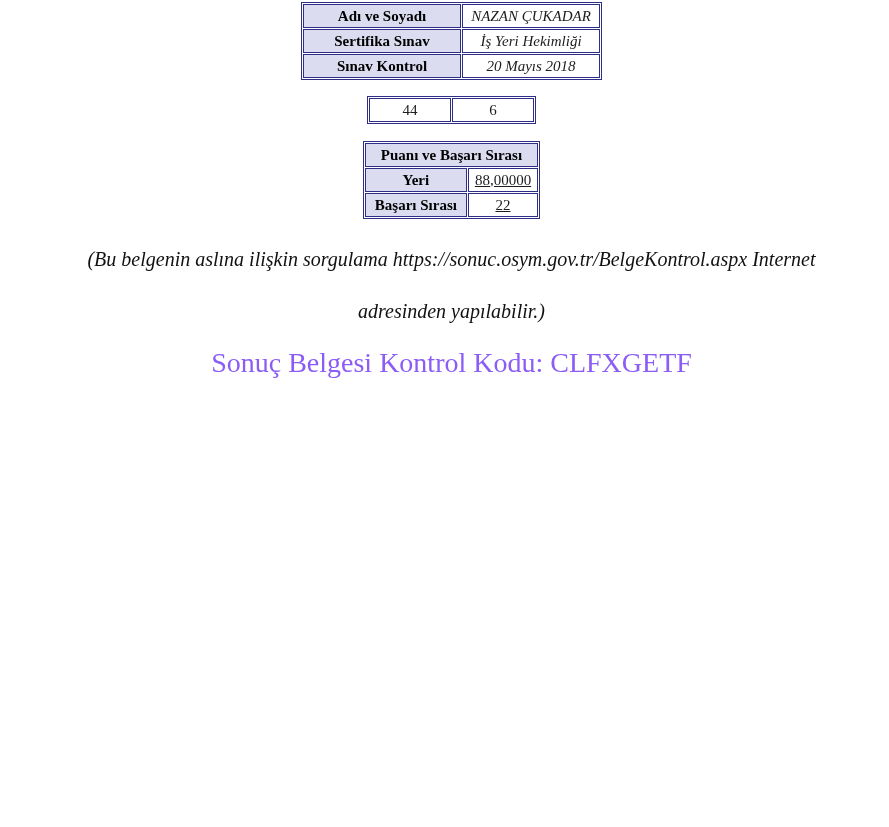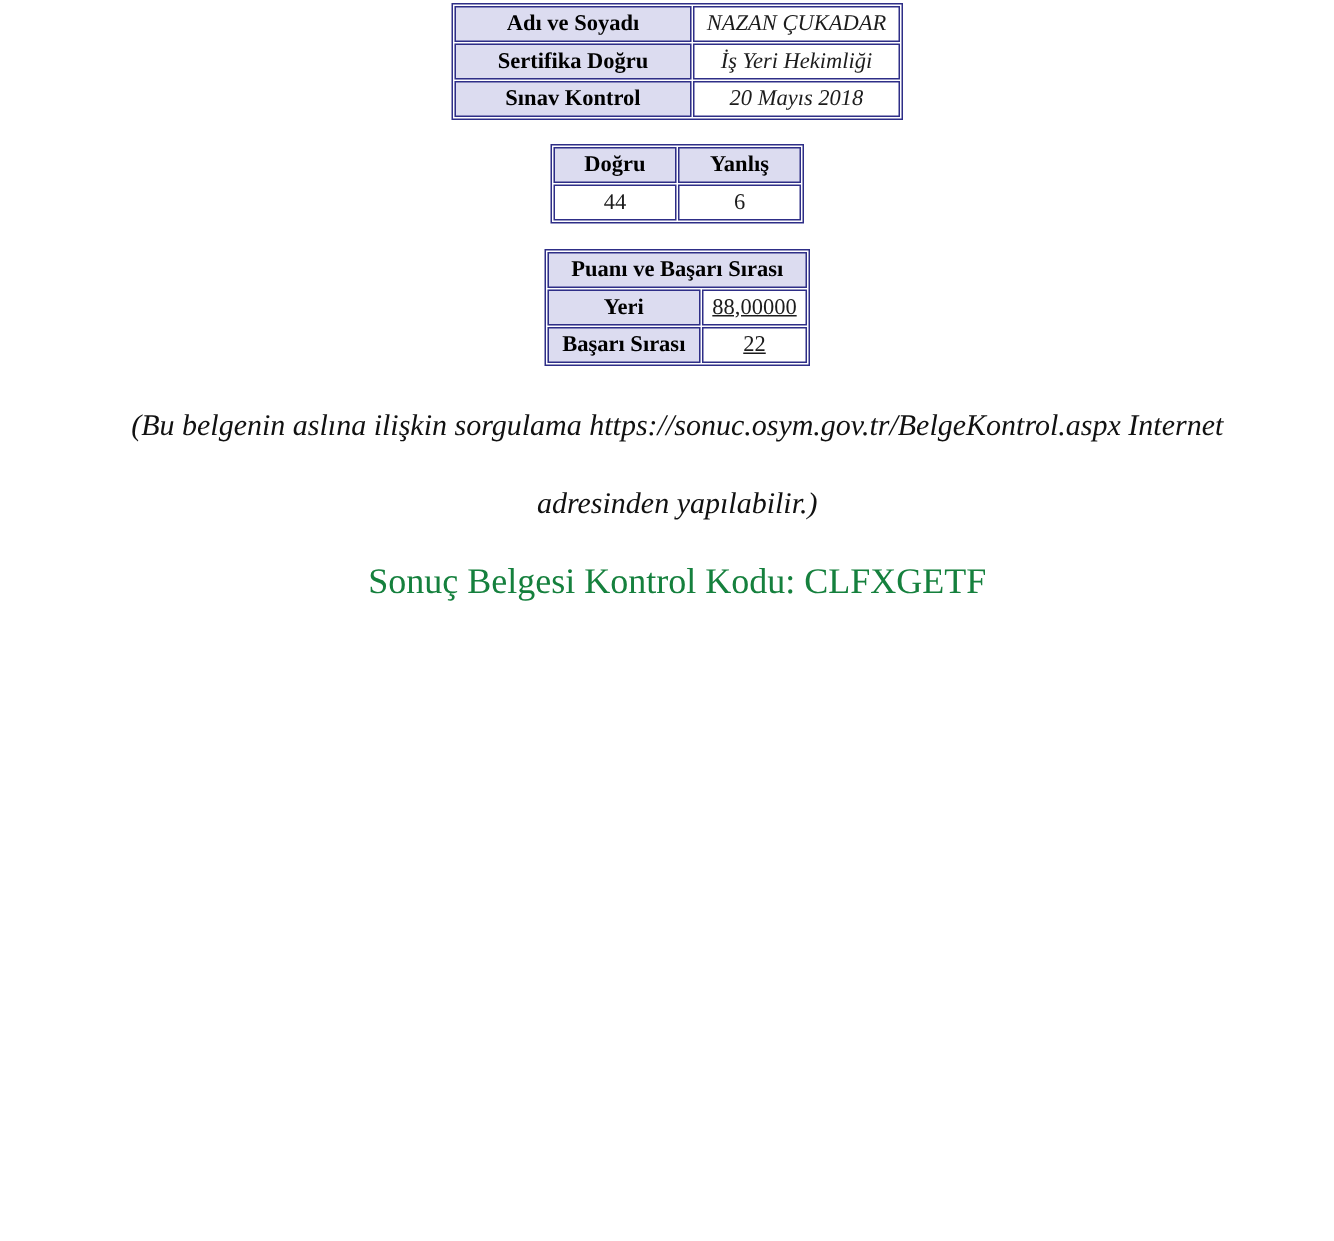--- a/index.html
+++ b/index.html
@@ -57,55 +57,51 @@
   .note {
     margin: 14px auto 0;
     width: 810px;
     font-style: italic;
     font-size: 20px;
     line-height: 52px;
     text-align: center;
     color: #111111;
   }
   .code-line {
-    font-size: 24px;
+    font-size: 28px;
     line-height: 50px;
     text-align: center;
-    color: #15803d;
+    color: #8b5cf6;
     margin-top: 1px;
   }
 </style>
 </head>
 <body>
 
 <div class="doc">
 
   <table class="res t1">
     <tbody>
       <tr>
         <td class="hdr">Adı ve Soyadı</td>
         <td class="val">NAZAN ÇUKADAR</td>
       </tr>
       <tr>
-        <td class="hdr">Sertifika Doğru</td>
+        <td class="hdr">Sertifika Sınav</td>
         <td class="val">İş Yeri Hekimliği</td>
       </tr>
       <tr>
         <td class="hdr">Sınav Kontrol</td>
         <td class="val">20 Mayıs 2018</td>
       </tr>
     </tbody>
   </table>
 
   <table class="res t2">
     <tbody>
-      <tr>
-        <td class="hdr">Doğru</td>
-        <td class="hdr">Yanlış</td>
-      </tr>
       <tr>
         <td class="val">44</td>
         <td class="val">6</td>
       </tr>
     </tbody>
   </table>
 
   <table class="res t3">
     <tbody>
       <tr>

